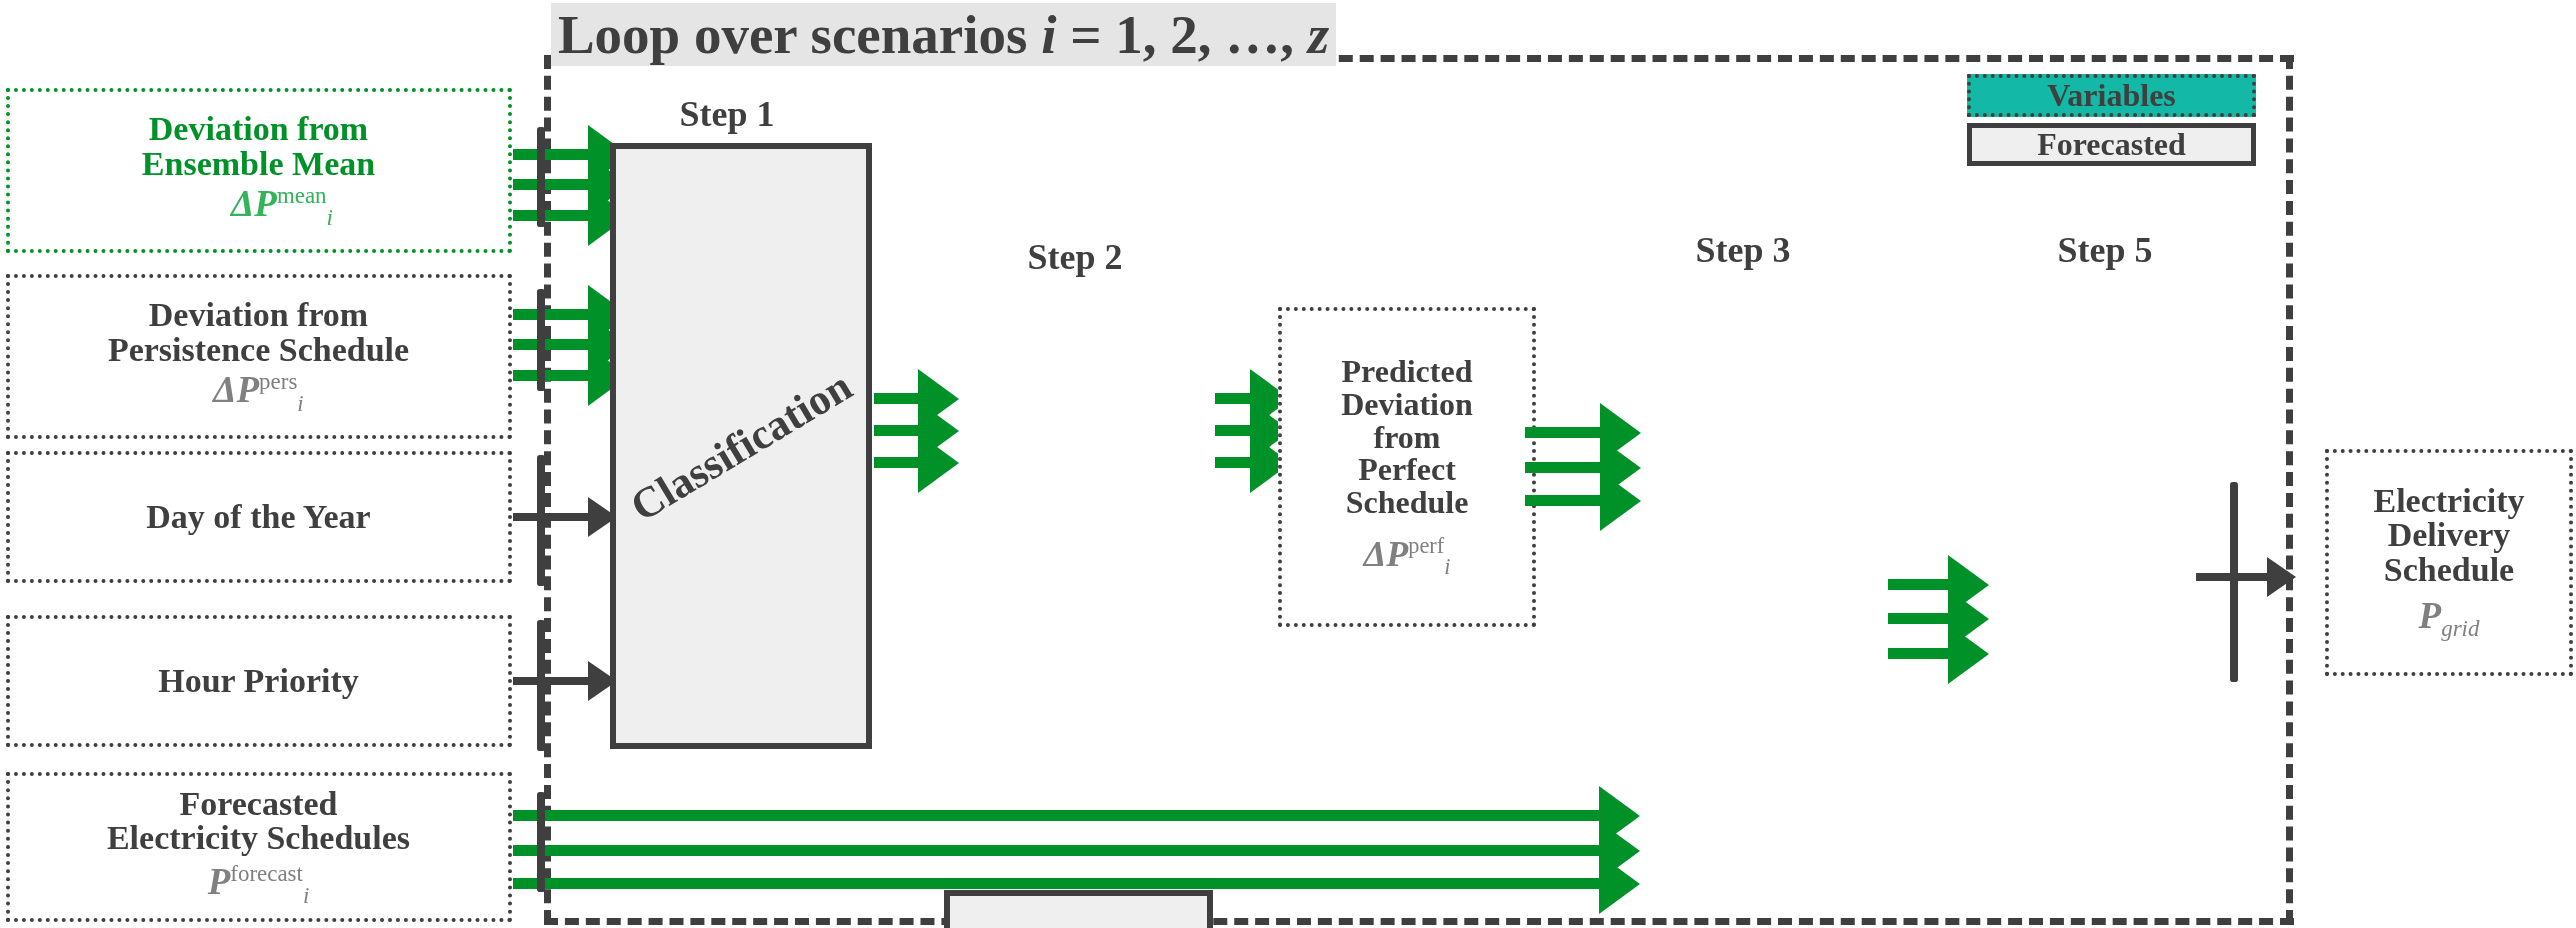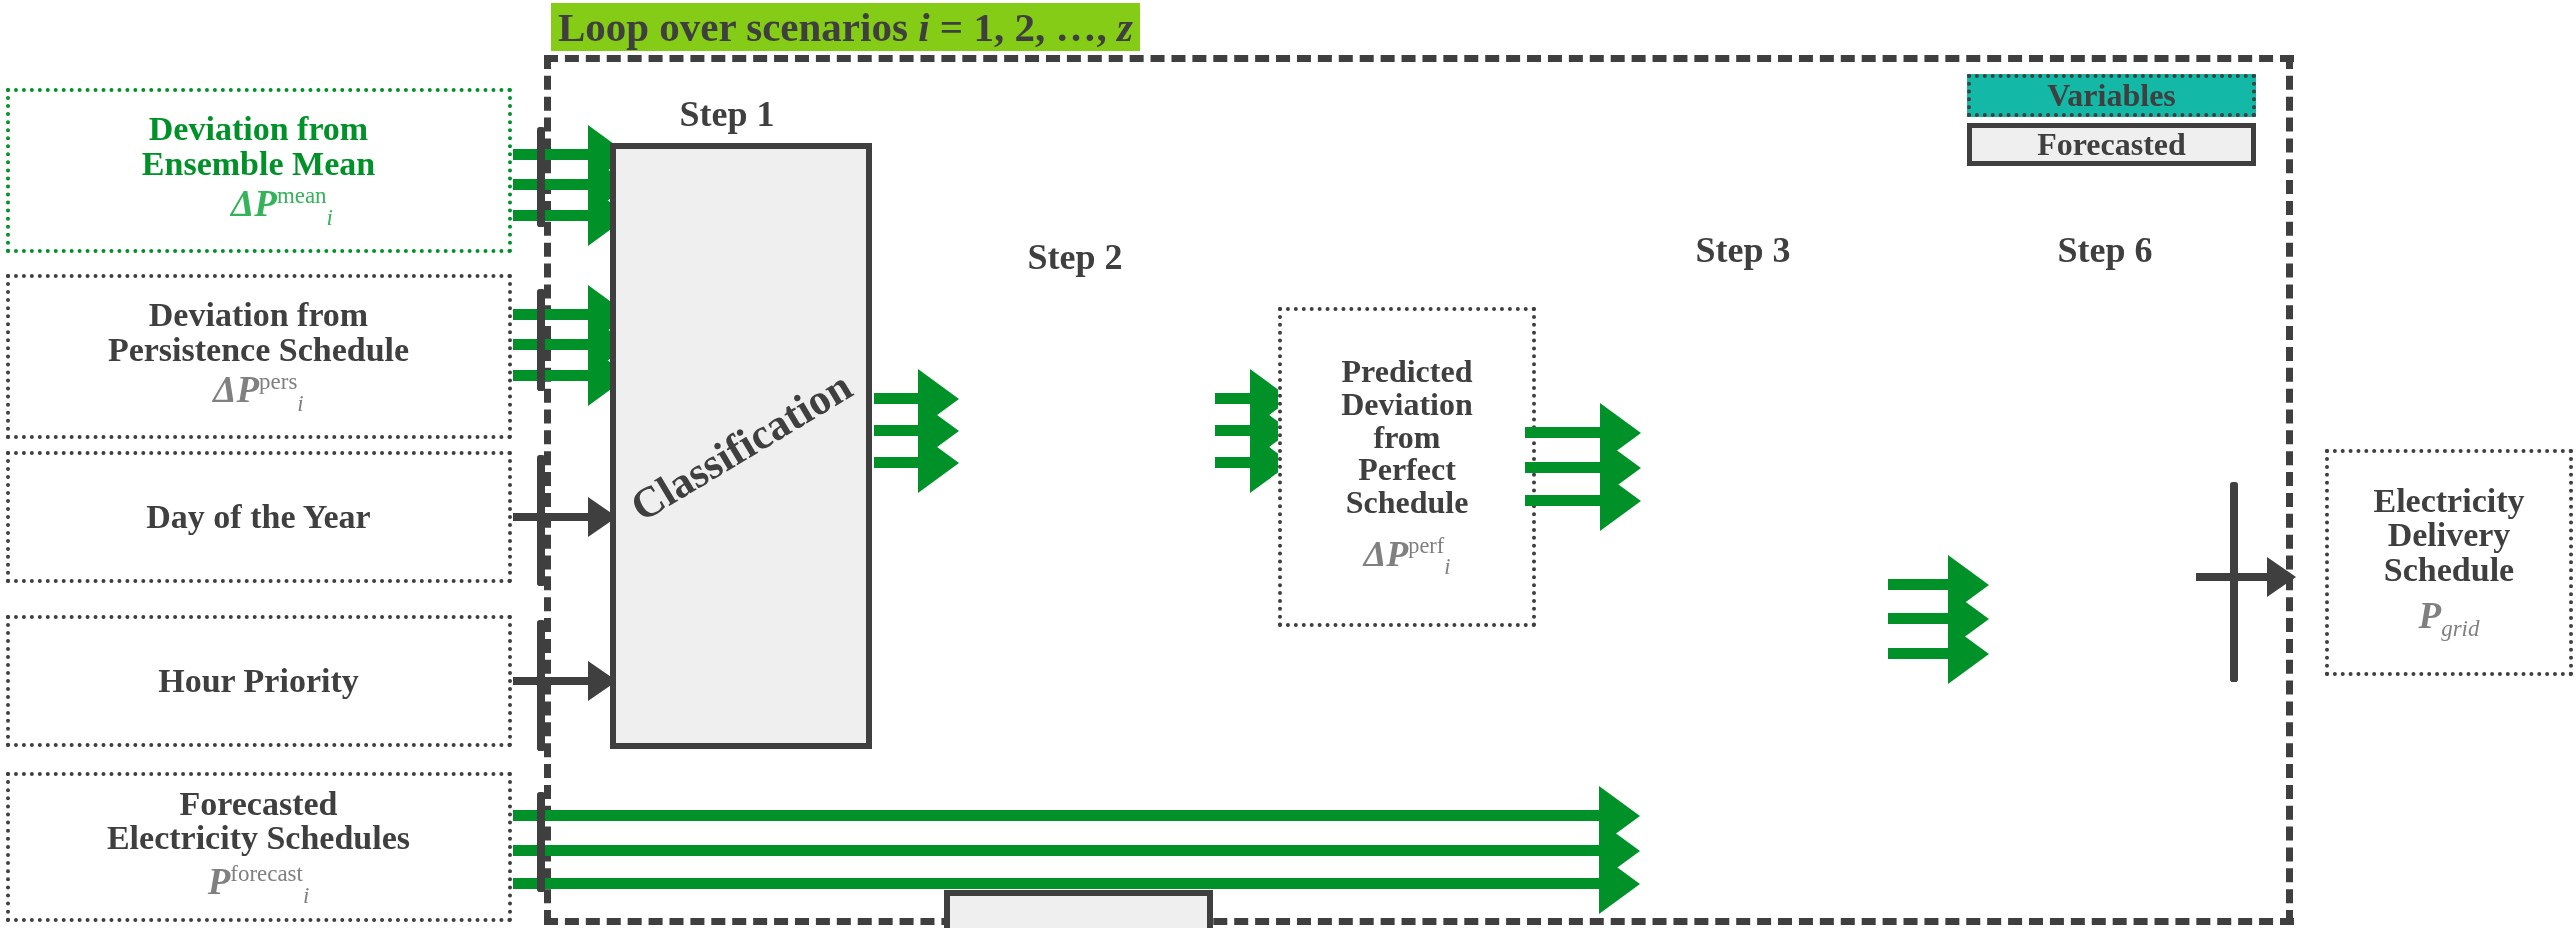--- a/index.html
+++ b/index.html
@@ -68,22 +68,22 @@
 
   
   .loop-seg{position:absolute;background:transparent;}
   .loop-top{border-top:7.6px dashed #3f3f3f;}
   .loop-right{border-right:7.6px dashed #3f3f3f;}
   .loop-bottom{border-bottom:7.6px dashed #3f3f3f;}
   .loop-left{border-left:7.6px dashed #3f3f3f;}
 
   
   .loop-title{
-    position:absolute;color:#3f3f3f;font-weight:bold;font-size:41px;
-    font-family:"Liberation Serif", serif;white-space:nowrap;background:#84cc16;padding:0 6.9px;
+    position:absolute;color:#3f3f3f;font-weight:bold;font-size:55px;
+    font-family:"Liberation Serif", serif;white-space:nowrap;background:#e5e5e5;padding:0 6.9px;
   }
   .loop-title .it{font-style:italic;}
   .upp-title{
     position:absolute;color:#3f3f3f;font-weight:bold;font-size:45px;
     font-family:"Liberation Serif", serif;white-space:nowrap;
   }
 
   
   .legend-var{
     border:4.8px dotted #3f3f3f;background:#14b8a6;color:#3f3f3f;font-weight:bold;
@@ -203,21 +203,21 @@
   <div class="vbar" style="left:537px;top:455px;height:131px;"></div>
   <div class="vbar" style="left:537px;top:620px;height:131px;"></div>
   <div class="vbar" style="left:537px;top:792px;height:100px;"></div>
 
   <div class="step-label abs" style="left:1605px;top:229px;width:276px;">Step 3</div>
 
   <div class="garrow" style="left:1888px;top:579px;width:61px;"></div>
   <div class="garrow" style="left:1888px;top:613px;width:61px;"></div>
   <div class="garrow" style="left:1888px;top:648px;width:61px;"></div>
 
-  <div class="step-label abs" style="left:1967px;top:229px;width:276px;">Step 6</div>
+  <div class="step-label abs" style="left:1967px;top:229px;width:276px;">Step 5</div>
 
   <div class="darrow" style="left:2196px;top:573px;width:72px;"></div>
   <div class="vbar" style="left:2230px;top:482px;height:200px;"></div>
 
   <div class="abs var-box" style="left:2325px;top:449px;width:248px;height:227px;font-size:34px;">
     <div>Electricity</div>
     <div>Delivery</div>
     <div>Schedule</div>
     <div class="math" style="font-size:37px;margin-top:9.6px;">
       <span>P</span><span class="dn">grid</span>

